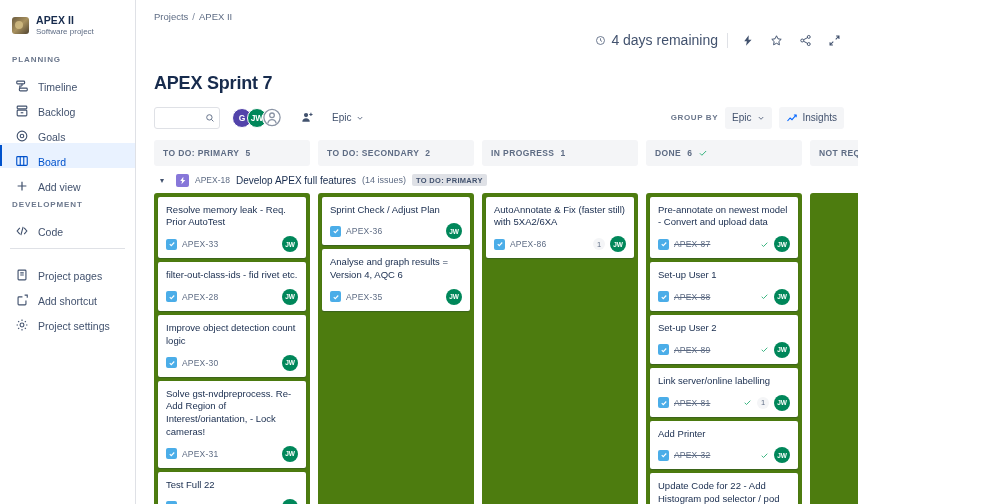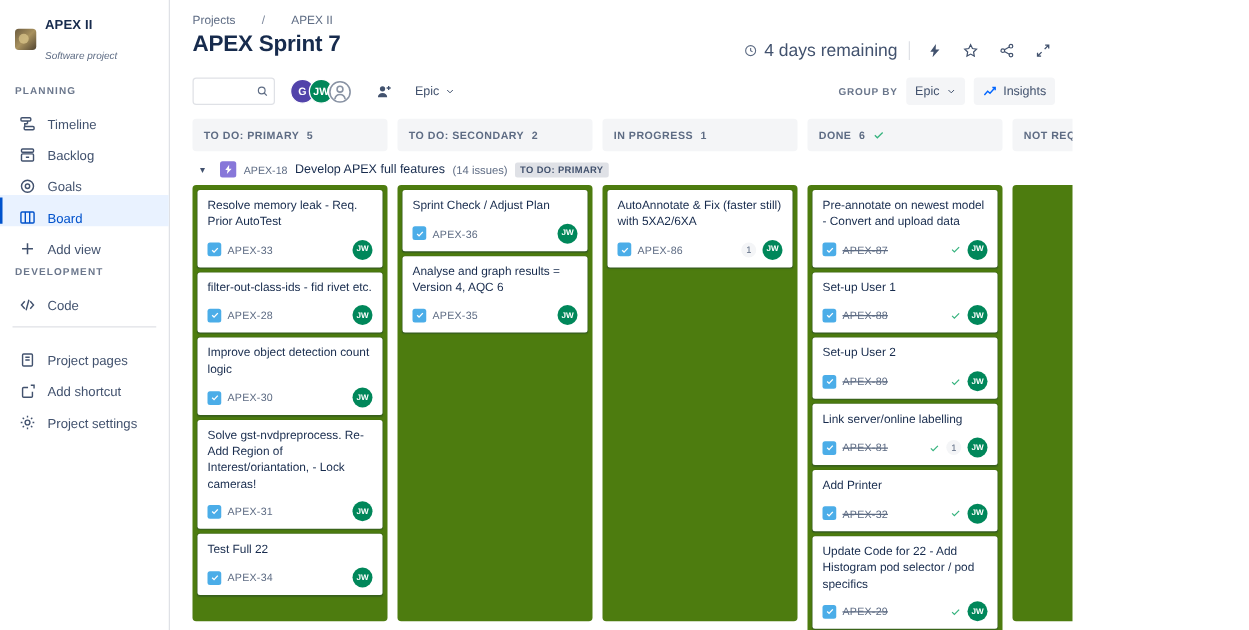--- a/index.html
+++ b/index.html
@@ -26,21 +26,21 @@
     width: 17px; height: 17px; border-radius: 3px; flex: 0 0 17px;
     background: linear-gradient(135deg,#6b5b3e 0%,#a8915e 50%,#4f4330 100%);
     position: relative; overflow: hidden;
   }
   .proj-avatar::after{
     content:""; position:absolute; left:3px; top:4px; width:8px; height:8px;
     border-radius:50%; background:#d9c48a; opacity:.75;
   }
   .proj-text { line-height: 1.15; }
   .proj-name { font-size: 10.5px; font-weight: 700; color: #172b4d; letter-spacing: .1px; }
-  .proj-sub { font-size: 8px; color: #5e6c84; margin-top: 14px; font-style: italic; }
+  .proj-sub { font-size: 8px; color: #5e6c84; margin-top: 1px; }
 
   .sec-label {
     font-size: 8px; font-weight: 700; color: #6b778c; letter-spacing: .9px;
     padding: 7px 12px 4px 12px; text-transform: uppercase;
   }
   .nav-item {
     display: flex; align-items: flex-end; gap: 9px;
     height: 25px; padding: 0 10px 0 14px;
     font-size: 10.5px; color: #42526e; cursor: pointer; position: relative;
   }
@@ -48,26 +48,26 @@
   .nav-item.active::before {
     content: ""; position: absolute; left: 0; top: 2px; bottom: 2px; width: 2px; background: #0052cc;
   }
   .nav-ico { width: 15px; height: 15px; flex: 0 0 15px; display:flex; align-items:center; justify-content:center; }
   .nav-ico svg { display: block; }
   .nav-divider { height: 1px; background: #dfe1e6; margin: 10px 10px 8px 10px; }
 
   
   .main { flex: 1; height: 504px; position: relative; overflow: hidden; padding: 0 0 0 18px; }
 
-  .crumbs { display: flex; align-items: center; gap: 21px; font-size: 9.5px; color: #5e6c84; padding: 11px 0 2px 0; }
+  .crumbs { display: flex; align-items: center; gap: 4px; font-size: 9.5px; color: #5e6c84; padding: 11px 0 2px 0; }
   .crumbs span { cursor: pointer; }
   .crumb-sep { color: #7a869a; }
 
   .title-row { display: flex; align-items: flex-start; justify-content: space-between; padding-right: 14px; }
-  .page-title { font-size: 18px; font-weight: 700; color: #172b4d; letter-spacing: -.2px; line-height: 1.25; }
+  .page-title { font-size: 18px; font-weight: 700; color: #172b4d; letter-spacing: -.2px; line-height: 1.25; margin-top: 48px; }
 
   .title-actions { display: flex; align-items: center; gap: 9px; padding-top: 6px; }
   .days-left { display: flex; align-items: center; gap: 5px; font-size: 14px; color: #42526e; white-space: nowrap; }
   .vsep { width: 1px; height: 15px; background: #dfe1e6; }
   .icon-btn {
     width: 20px; height: 20px; border-radius: 3px; display: flex; align-items: center; justify-content: center;
     cursor: pointer; color: #42526e;
   }
 
   .tools-row { display: flex; align-items: center; justify-content: space-between; padding: 12px 14px 0 0; }

